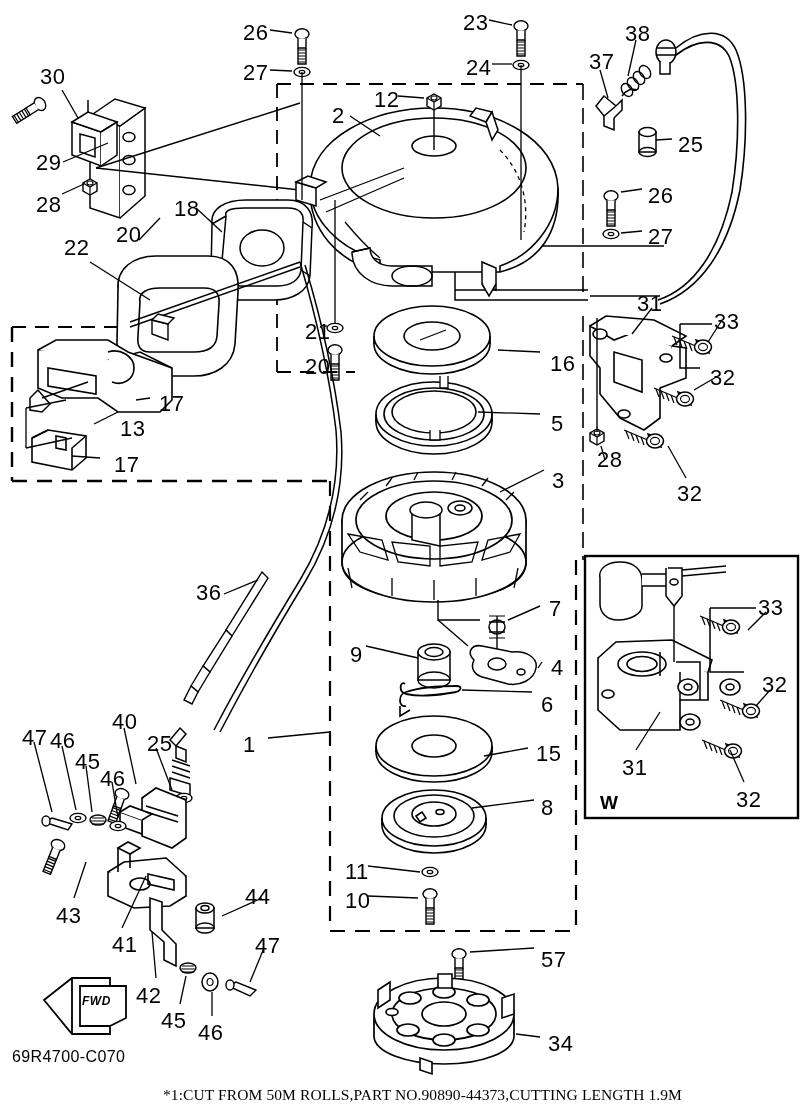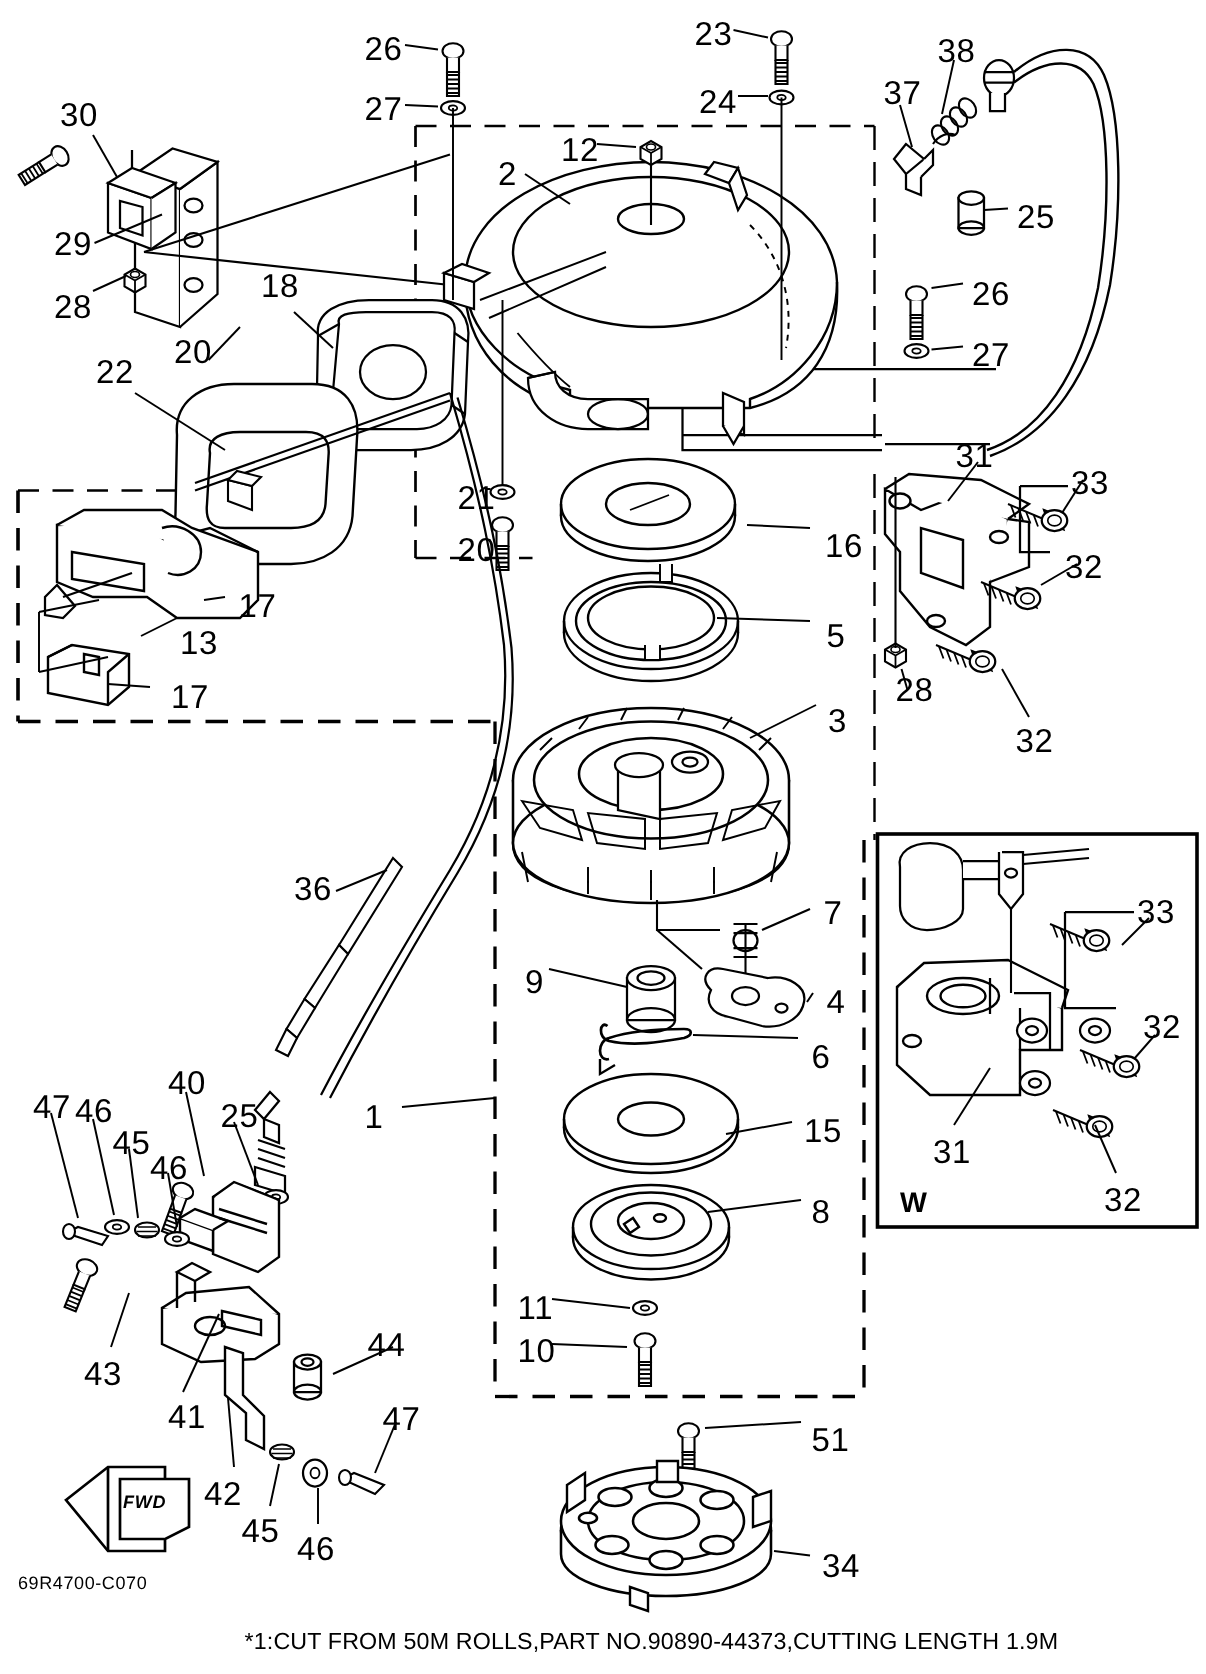--- a/index.html
+++ b/index.html
@@ -2,22 +2,22 @@
 <html><head>
 <meta charset="utf-8">
 <style>
   html,body{margin:0;padding:0;background:#fff;}
   body{width:804px;height:1116px;position:relative;overflow:hidden;
        font-family:"Liberation Sans",sans-serif;color:#000;}
   #stage{position:absolute;inset:0;width:804px;height:817px;}
   #stage svg{position:absolute;left:0;top:0;}
   .cal{position:absolute;font-size:22px;font-weight:400;line-height:1;
        letter-spacing:0.5px;white-space:nowrap;}
-  .footnote{position:absolute;font-size:15.5px;white-space:nowrap;letter-spacing:0.1px;}
-  .diagcode{position:absolute;font-size:12px;letter-spacing:0.4px;white-space:nowrap;}
+  .footnote{position:absolute;font-size:15.5px;white-space:nowrap;letter-spacing:0.1px;font-family:Liberation Serif, serif;}
+  .diagcode{position:absolute;font-size:16px;letter-spacing:0.4px;white-space:nowrap;}
   .inset-label{position:absolute;font-size:19px;font-weight:700;}
   .fwd-text{font-size:16px;font-weight:700;font-style:italic;}
 </style>
 </head>
 <body>
 
 <div id="stage">
 
 <svg width="804" height="1116" viewBox="0 0 804 1116">
   <defs>
@@ -649,21 +649,21 @@
 <div class="cal" style="left:625px;top:23px">38</div>
 <div class="cal" style="left:589px;top:51px">37</div>
 <div class="cal" style="left:466px;top:57px">24</div>
 <div class="cal" style="left:243px;top:62px">27</div>
 <div class="cal" style="left:40px;top:66px">30</div>
 <div class="cal" style="left:374px;top:89px">12</div>
 <div class="cal" style="left:332px;top:105px">2</div>
 <div class="cal" style="left:678px;top:134px">25</div>
 <div class="cal" style="left:36px;top:152px">29</div>
 <div class="cal" style="left:648px;top:185px">26</div>
-<div class="cal" style="left:174px;top:180px">18</div>
+<div class="cal" style="left:174px;top:198px">18</div>
 <div class="cal" style="left:36px;top:194px">28</div>
 <div class="cal" style="left:648px;top:226px">27</div>
 <div class="cal" style="left:116px;top:224px">20</div>
 <div class="cal" style="left:64px;top:237px">22</div>
 <div class="cal" style="left:637px;top:293px">31</div>
 <div class="cal" style="left:305px;top:321px">21</div>
 <div class="cal" style="left:714px;top:311px">33</div>
 <div class="cal" style="left:550px;top:353px">16</div>
 <div class="cal" style="left:305px;top:356px">20</div>
 <div class="cal" style="left:710px;top:367px">32</div>
@@ -692,21 +692,21 @@
 <div class="cal" style="left:100px;top:768px">46</div>
 <div class="cal" style="left:736px;top:789px">32</div>
 <div class="cal" style="left:541px;top:797px">8</div>
 <div class="cal" style="left:56px;top:905px">43</div>
 <div class="cal" style="left:345px;top:861px">11</div>
 <div class="cal" style="left:245px;top:886px">44</div>
 <div class="cal" style="left:345px;top:890px">10</div>
 <div class="cal" style="left:112px;top:934px">41</div>
 <div class="cal" style="left:136px;top:985px">42</div>
 <div class="cal" style="left:255px;top:935px">47</div>
-<div class="cal" style="left:541px;top:949px">51</div>
+<div class="cal" style="left:541px;top:949px">57</div>
 <div class="cal" style="left:161px;top:1010px">45</div>
 <div class="cal" style="left:198px;top:1022px">46</div>
 <div class="cal" style="left:548px;top:1033px">34</div>
 
 <div class="inset-label" style="left:600px;top:792px">W</div>
 
 <div class="cal fwd-text" style="left:82px;top:995px;font-size:12px">FWD</div>
 
 <div class="diagcode" style="left:12px;top:1048px">69R4700-C070</div>
 

